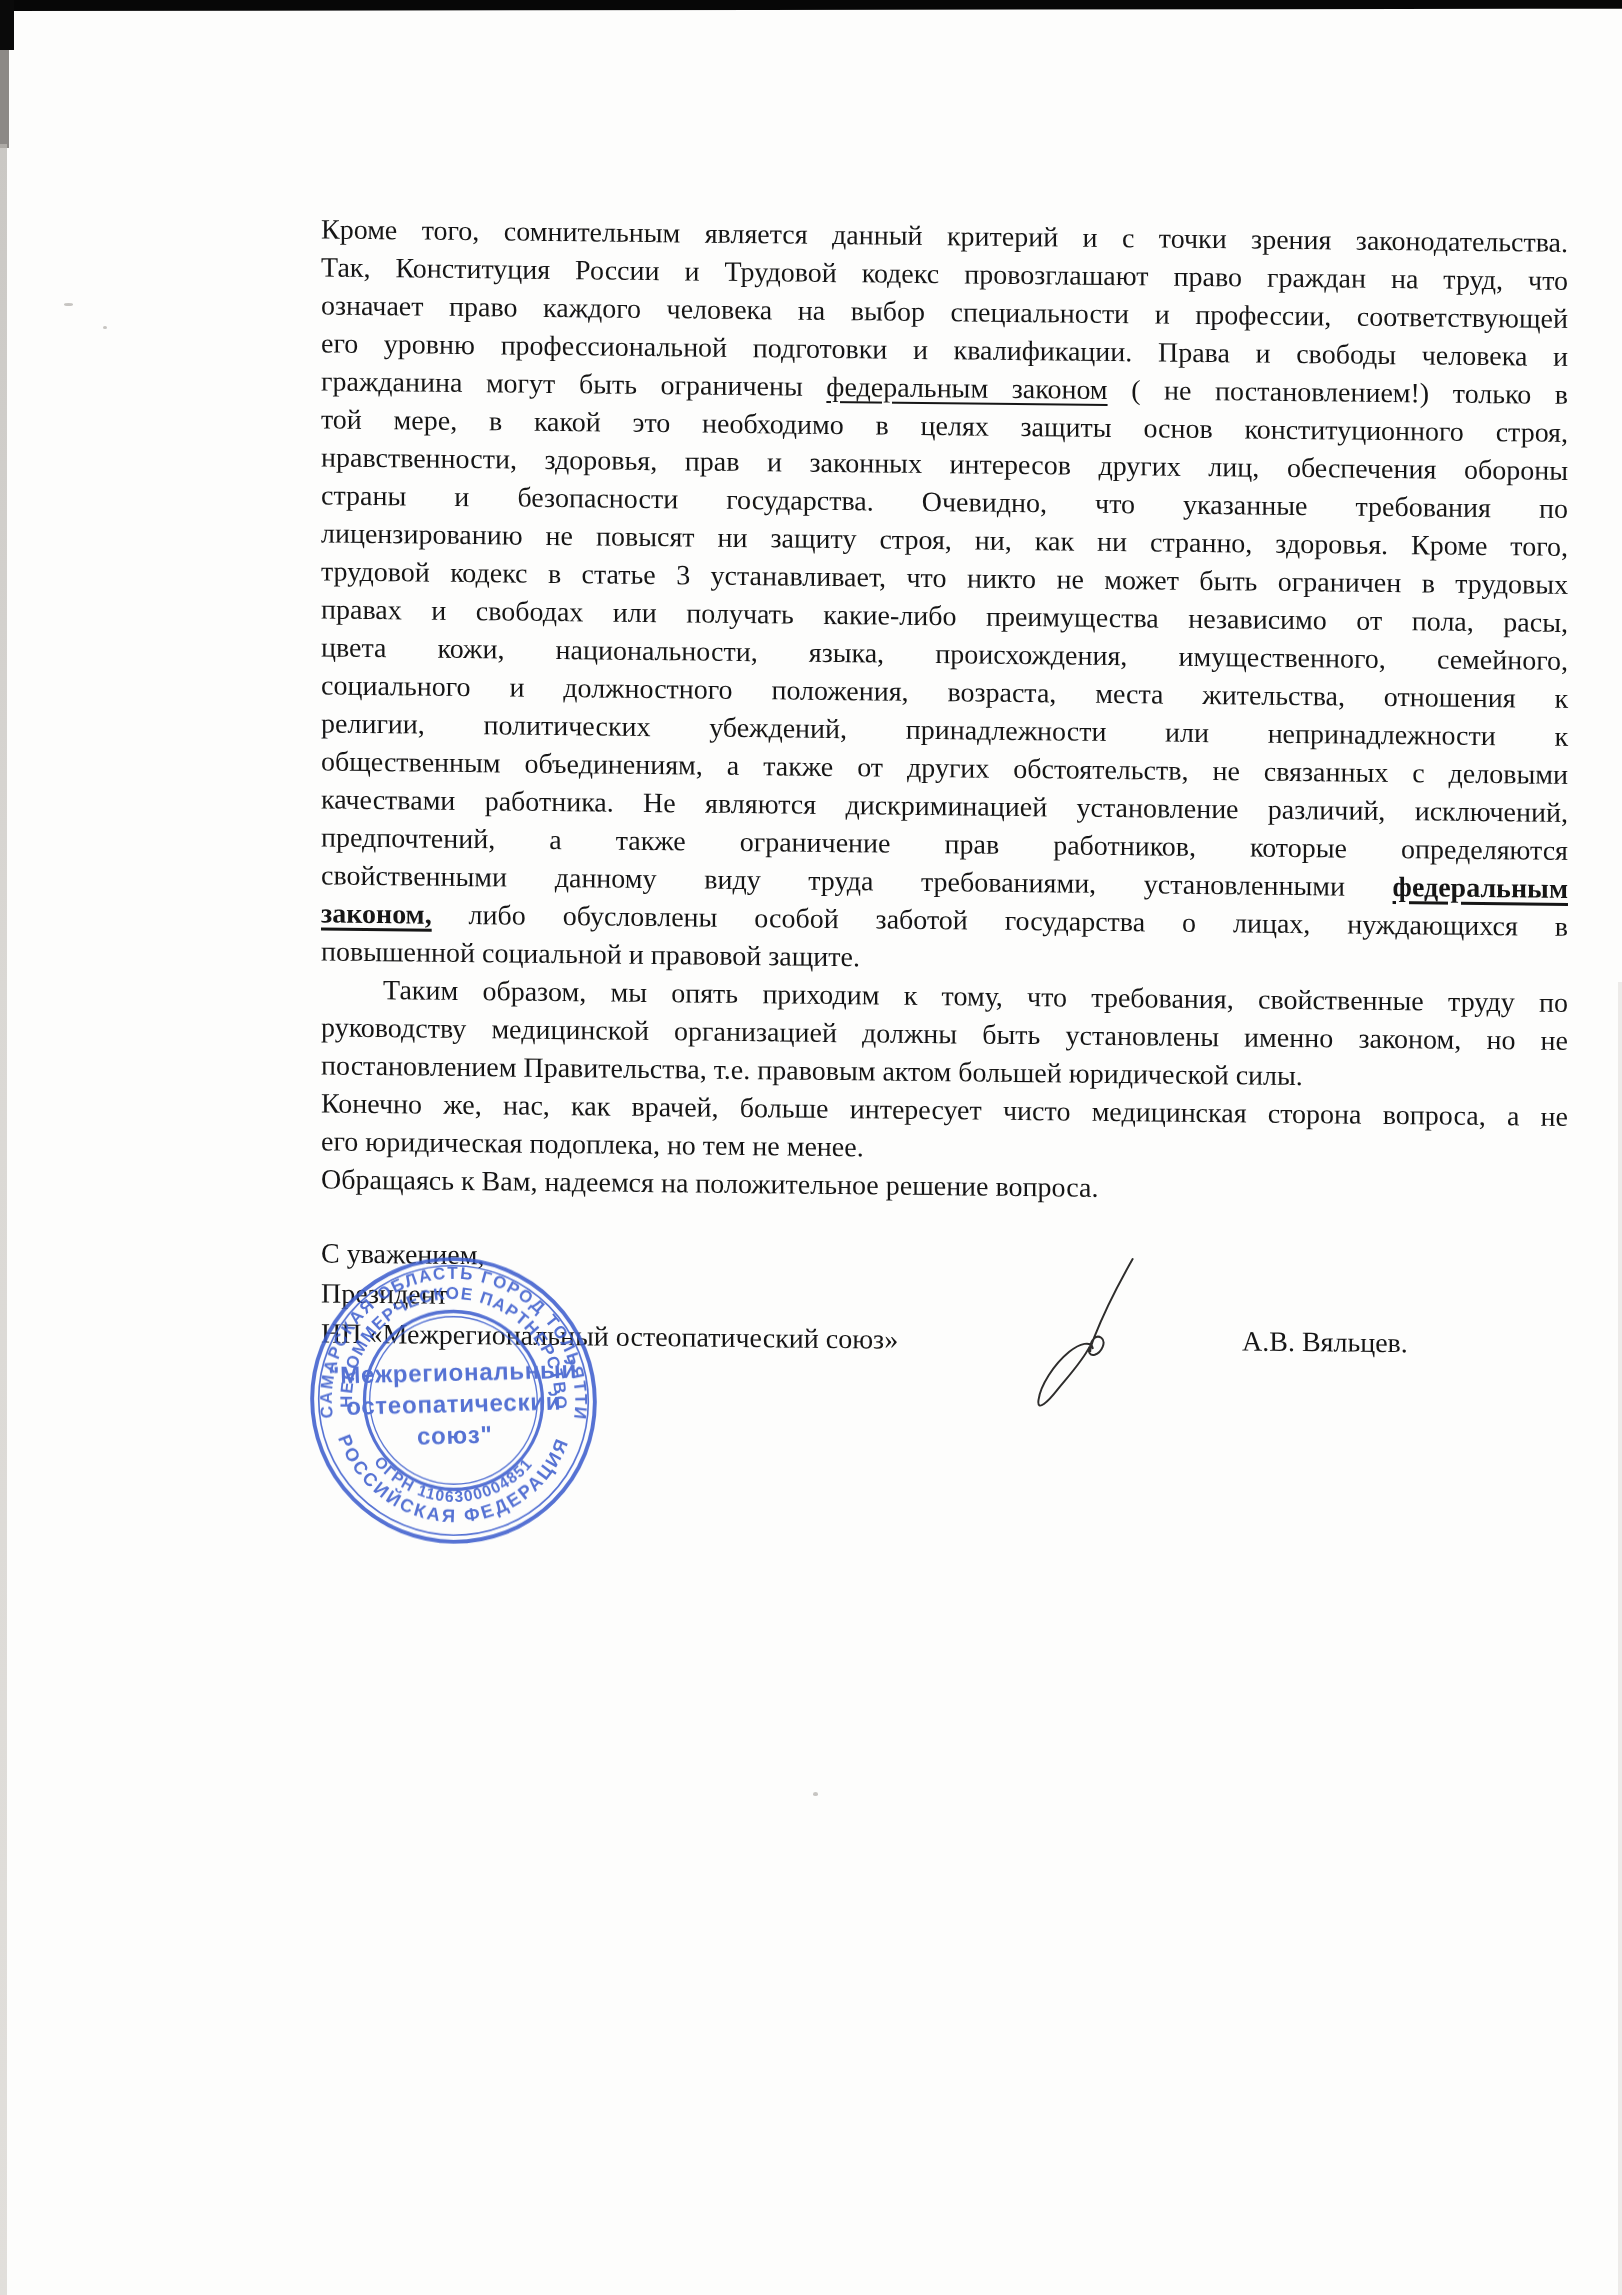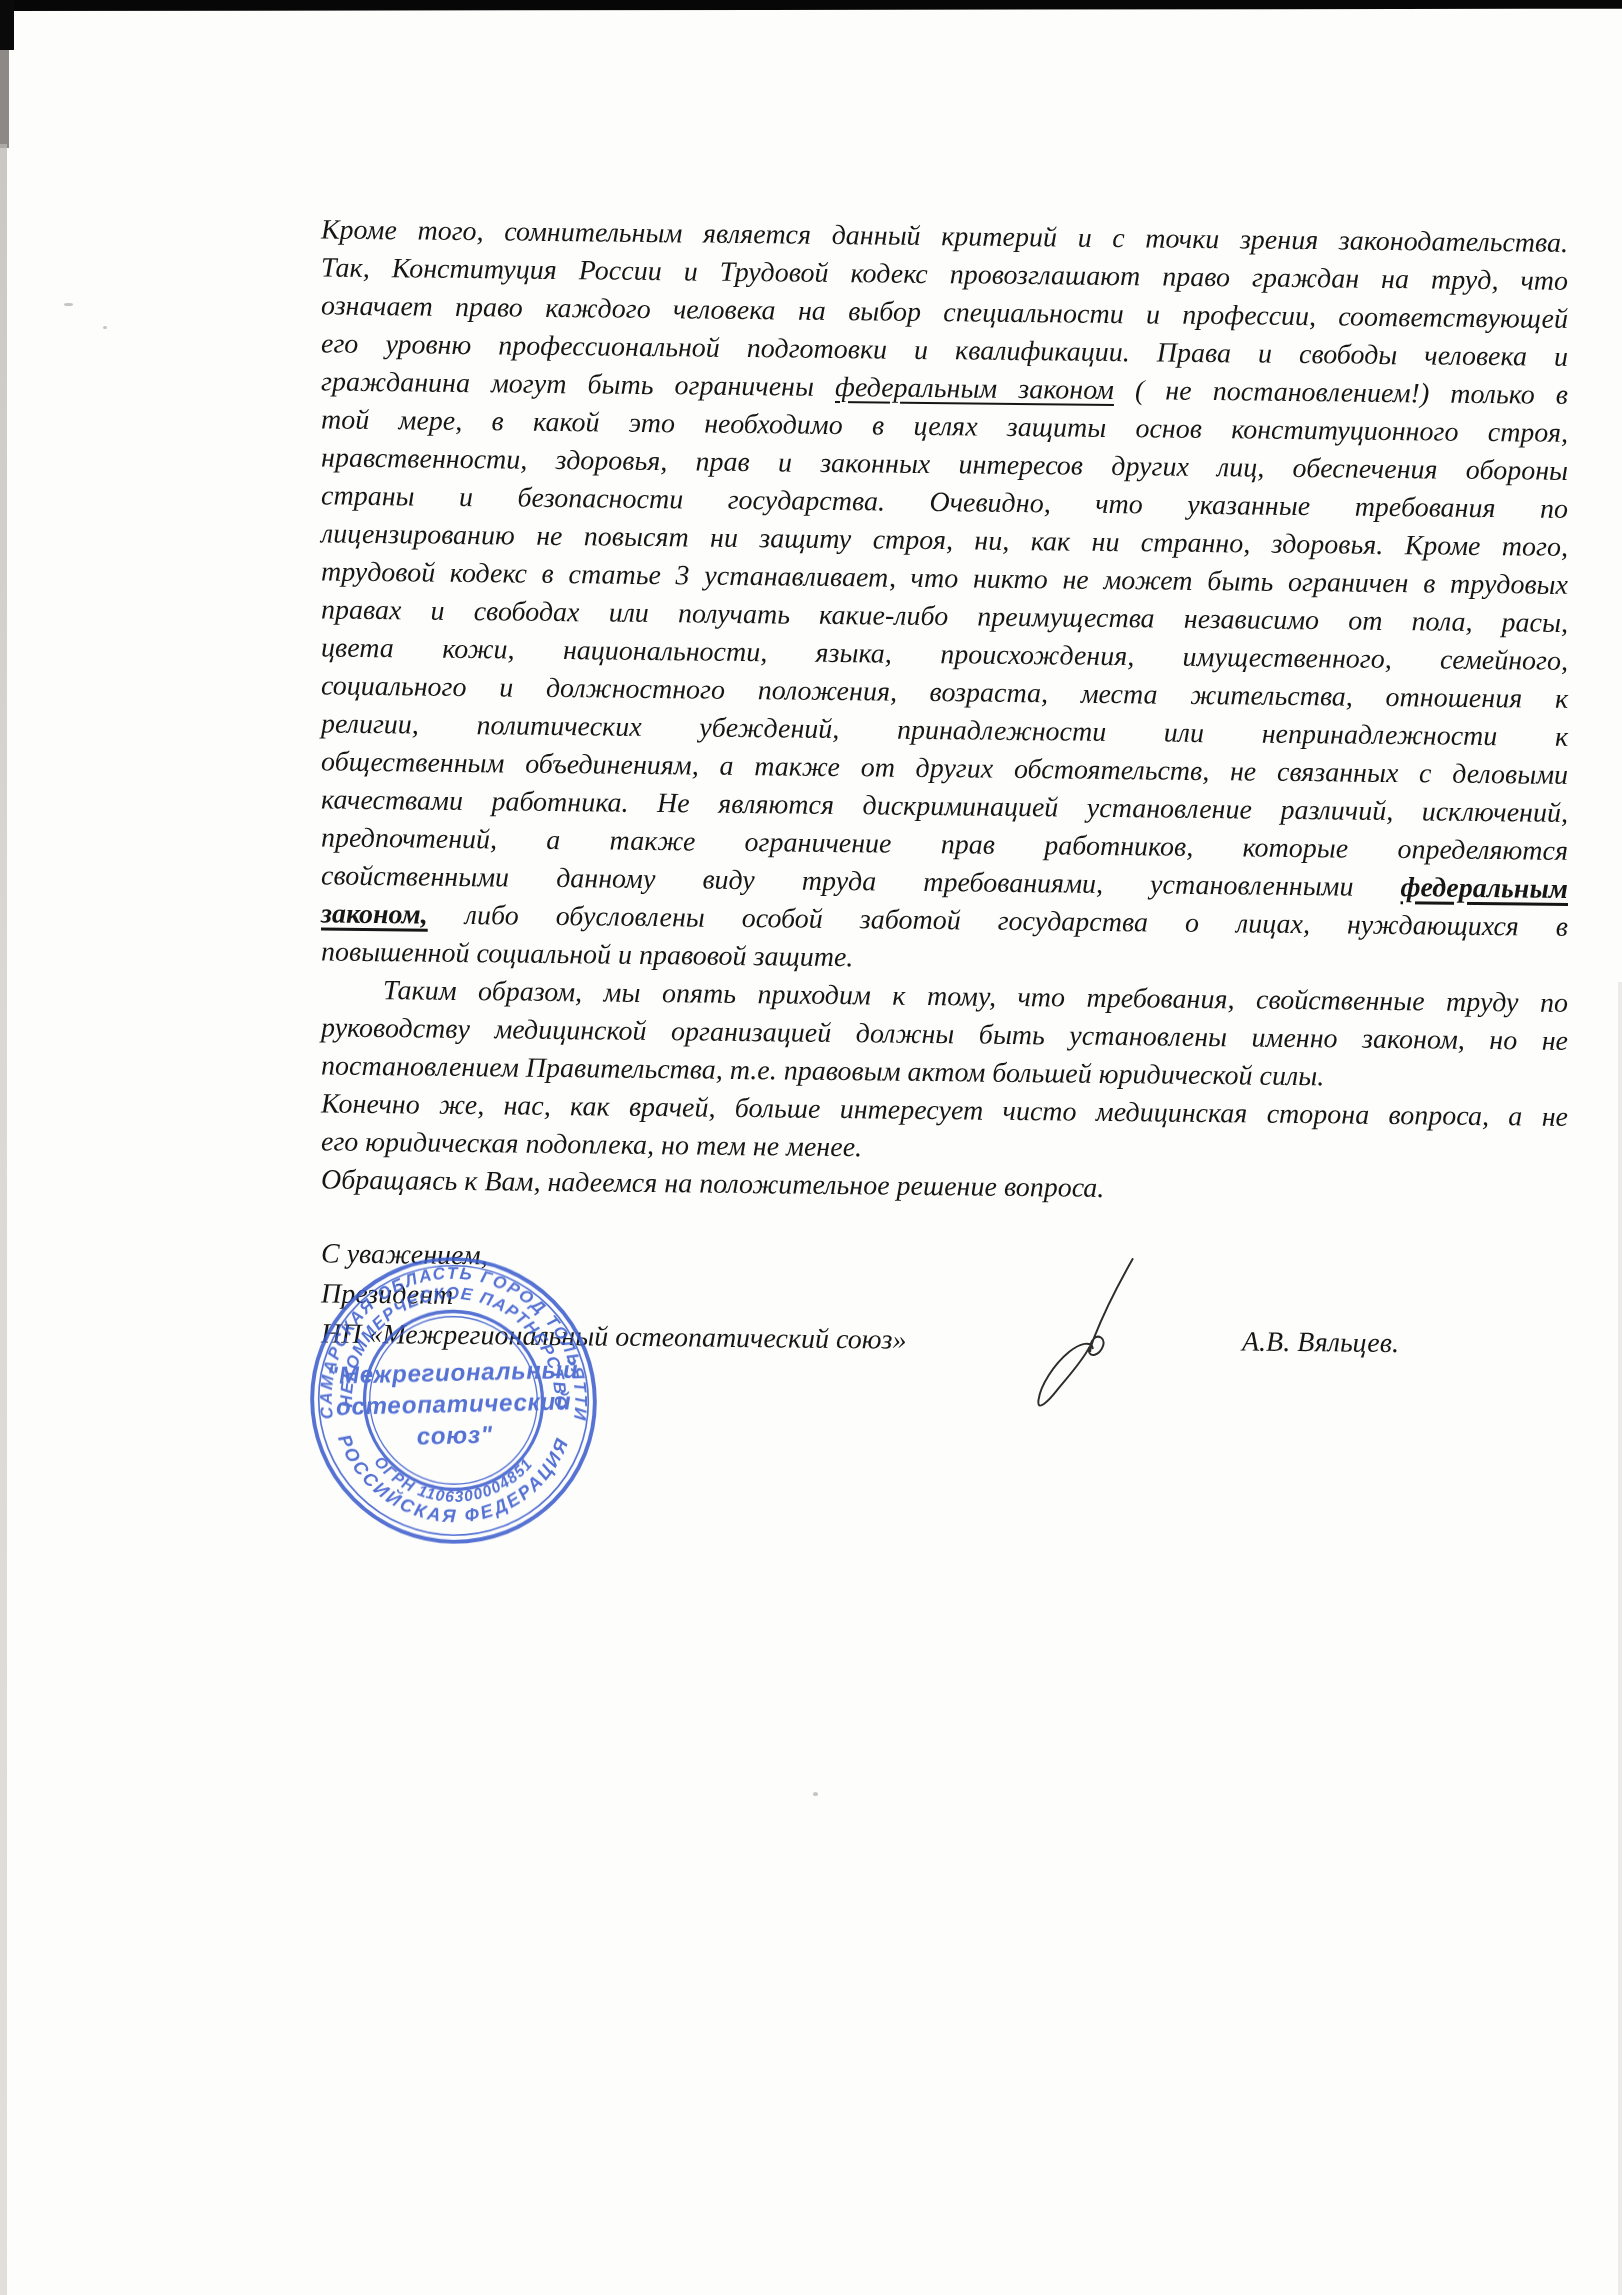--- a/index.html
+++ b/index.html
@@ -1,17 +1,17 @@
 <!DOCTYPE html>
 <html style="font-size:10.5px"><head>
 <meta charset="utf-8">
 <style>
   html,body{margin:0;padding:0;background:#ffffff;}
   .page{position:relative;width:1623px;height:2295px;background:#fdfdfc;overflow:hidden;
-        font-family:"Liberation Serif", serif;color:#161616;font-style:italic;}
+        font-family:"Liberation Serif", serif;color:#161616;}
   
   .top-bar{position:absolute;left:0;top:0;width:1623px;height:10.5px;background:#070707;
            transform:rotate(-0.08deg);transform-origin:0 0;}
   .left-notch{position:absolute;left:0;top:0;width:14.4px;height:50px;background:#0a0a0a;}
   .left-strip-dark{position:absolute;left:0;top:50px;width:8.5px;height:98px;background:#6f6c68;opacity:.8;}
   .left-strip{position:absolute;left:0;top:144px;width:7.2px;height:2152px;
               background:linear-gradient(to bottom,#b9b6b1,#cfccc7 40%,#d8d5d0);opacity:.75;}
   .right-strip{position:absolute;right:0;top:982px;width:5.2px;height:1314px;background:#dddad6;opacity:.5;}
   .speck{position:absolute;background:#9a9792;border-radius:50%;opacity:.55;}
 

